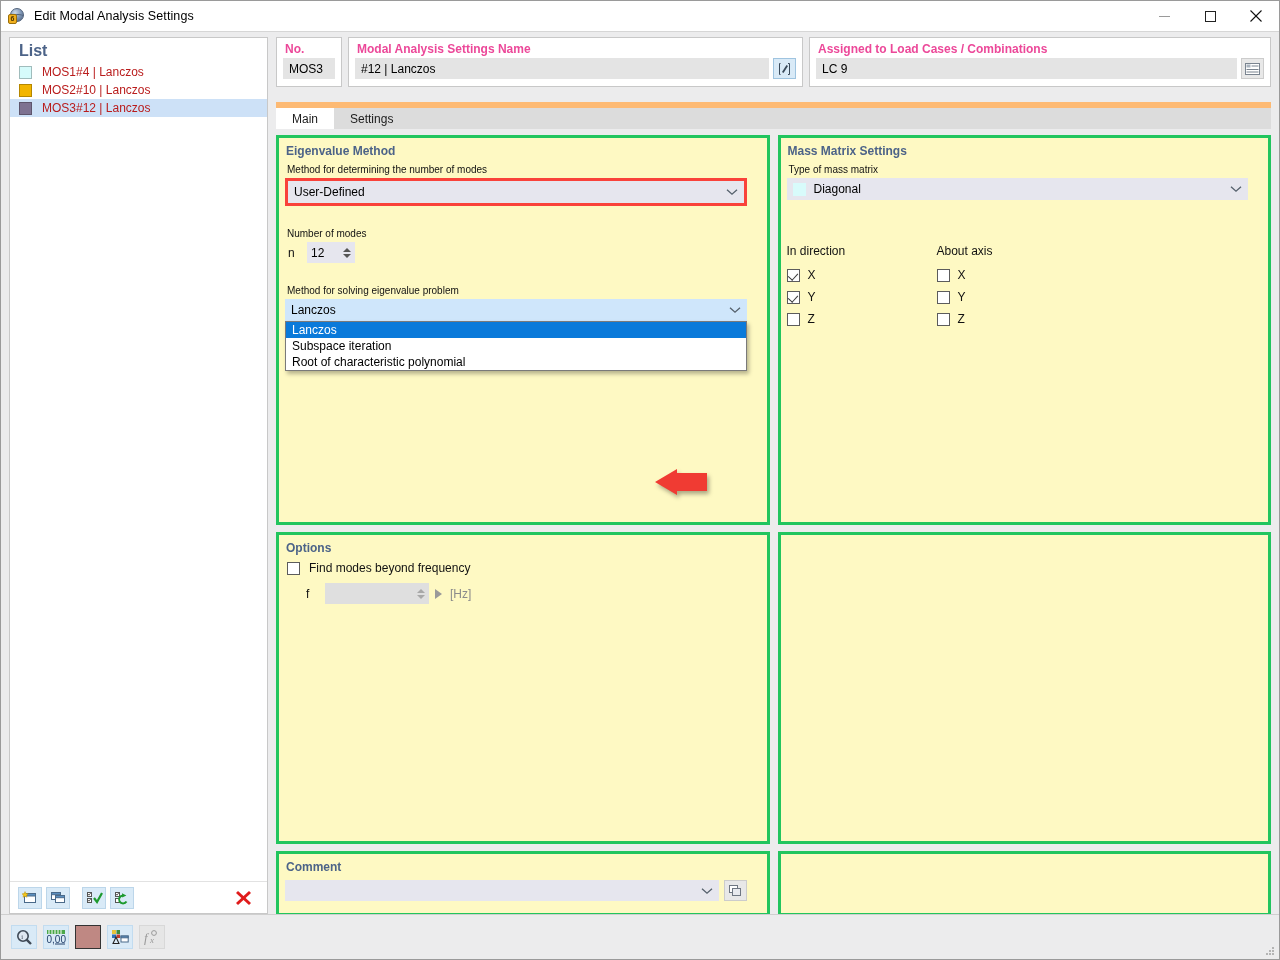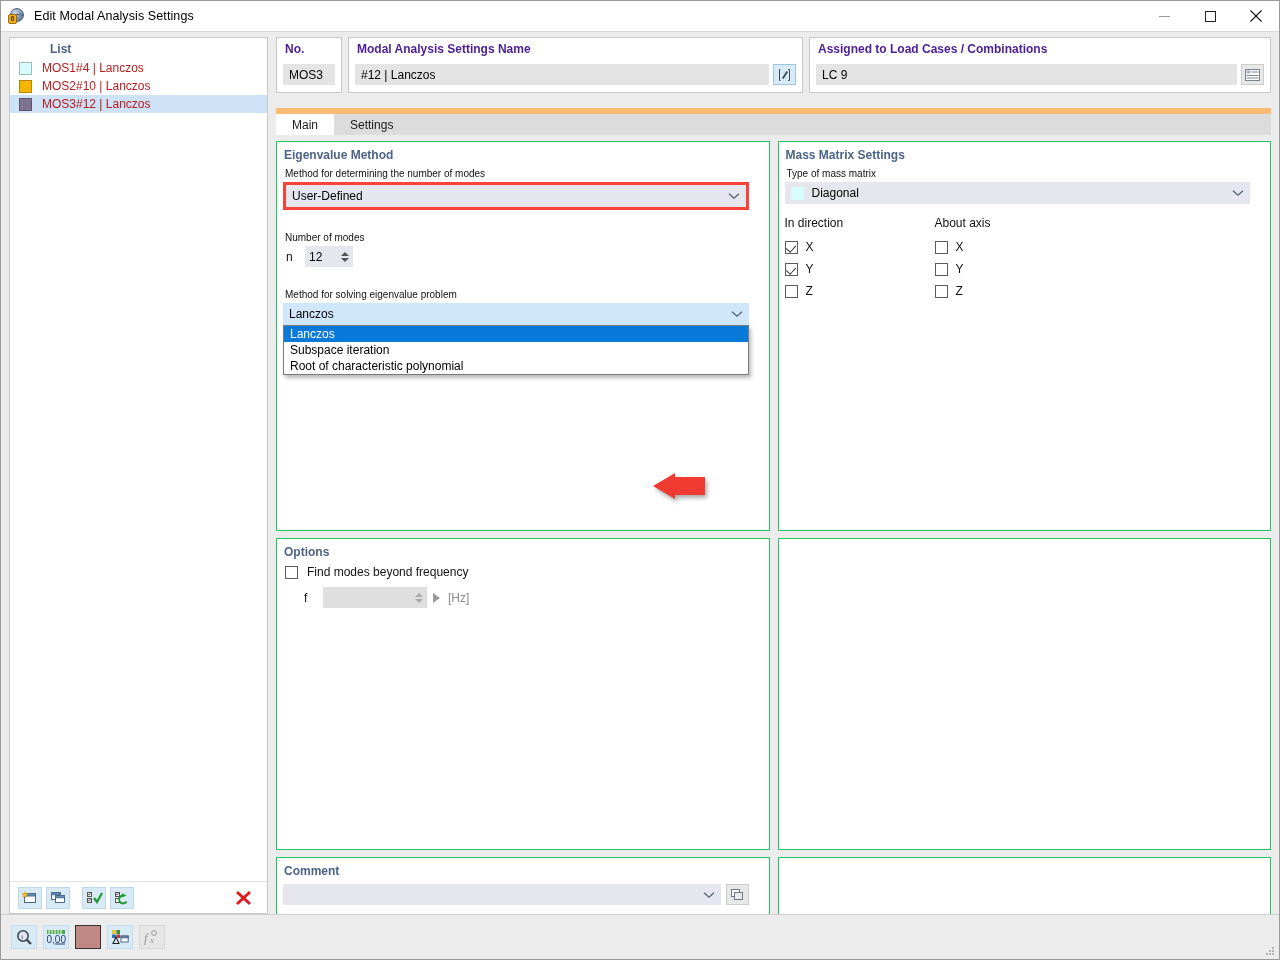--- a/index.html
+++ b/index.html
@@ -74,23 +74,22 @@
     padding: 5px 0 0 8px;
   }
   .list-card {
     flex: 1 1 auto;
     background: #ffffff;
     border: 1px solid #c8c8c8;
     display: flex; flex-direction: column;
     min-height: 0;
   }
   .card-legend {
-    font-size: 12px; font-weight: bold; color: #4c6388;
+    font-size: 16px; font-weight: bold; color: #4c6388;
     padding: 4px 16px 3px 9px;
-    margin-left: 31px;
   }
   .list-rows { flex: 1 1 auto; overflow: hidden; }
   .list-row {
     display: flex; align-items: center;
     height: 18px; font-size: 12px; color: #b91c1c;
   }
   .list-row.selected { background: #cde1f7; }
   .swatch {
     width: 13px; height: 13px; margin-left: 9px; margin-right: 10px;
     border: 1px solid rgba(0,0,0,0.25); flex: 0 0 13px;
@@ -117,22 +116,22 @@
     flex: 1 1 auto; display: flex; flex-direction: column;
     padding: 5px 8px 0 8px; min-width: 0;
   }
   .top-row { display: flex; gap: 6px; flex: 0 0 auto; }
 
   .fieldcard {
     background: #fff; border: 1px solid #c8c8c8;
     padding: 4px 6px 7px 6px;
   }
   .fieldcard .legend {
-    font-size: 12px; font-weight: bold; color: #4c1d95;
-    margin-bottom: 8px; margin-left: 2px;
+    font-size: 12px; font-weight: bold; color: #ec4899;
+    margin-bottom: 2px; margin-left: 2px;
   }
   .card-no { width: 66px; flex: 0 0 66px; }
   .card-name { flex: 1 1 auto; min-width: 0; }
   .card-assigned { width: 462px; flex: 0 0 462px; }
 
   .txtbox {
     background: #e4e4e4; border: none; height: 21px;
     display: flex; align-items: center; padding: 0 6px;
     font-size: 12px; color: #000; width: 100%;
   }
@@ -158,21 +157,21 @@
   .tab.active { background: #ffffff; }
   .tab-filler { flex: 1 1 auto; background: #dcdcdc; height: 21px; }
 
   
   .panels {
     flex: 1 1 auto; display: flex; gap: 8px; min-height: 0;
     padding-top: 6px; padding-bottom: 0;
   }
   .panel-col { flex: 1 1 50%; display: flex; flex-direction: column; min-width: 0; }
   .panel {
-    background: #ffffff; border: 1px solid #22c55e;
+    background: #fef9c3; border: 3px solid #22c55e;
     padding: 6px 20px 6px 6px;
   }
   .panel .legend {
     font-size: 12px; font-weight: bold; color: #4c6388;
     margin: 0 0 6px 1px;
   }
   .p-eig { height: 390px; flex: 0 0 390px; }
   .p-opt { height: 312px; flex: 0 0 312px; margin-top: 7px; }
   .p-com { height: 65px; flex: 0 0 65px; margin-top: 7px; }
   .p-mass { height: 390px; flex: 0 0 390px; }
@@ -257,21 +256,21 @@
     position: relative;
   }
   .cb.checked::after {
     content: ""; position: absolute; left: 2px; top: 1px;
     width: 5px; height: 8px;
     border-right: 1.6px solid #3a3a3a; border-bottom: 1.6px solid #3a3a3a;
     transform: rotate(42deg);
   }
   .two-cols { display: flex; margin-top: 12px; }
   .two-cols .cc { width: 150px; flex: 0 0 150px; }
-  .colhead { font-size: 12px; color: #111; margin-bottom: 6px; }
+  .colhead { font-size: 12px; color: #111; margin-bottom: 6px; margin-top: 32px; }
 
   .opt-cb { display: flex; align-items: flex-end; font-size: 12px; color: #111; margin: 6px 0 0 2px; }
   .opt-cb .cb { margin-right: 9px; }
 
   
   .comment-row { display: flex; gap: 5px; align-items: stretch; margin-top: 3px; }
   .comment-combo {
     flex: 1 1 auto; height: 21px; background: #e6e6ee;
     display: flex; align-items: center; padding: 0 6px;
     font-size: 12px;

